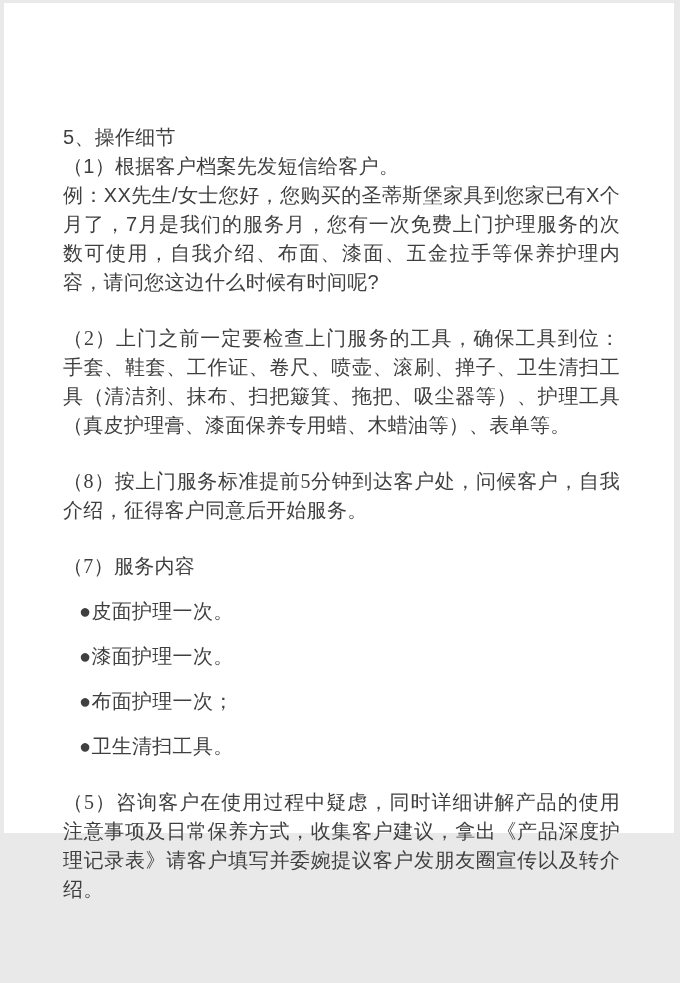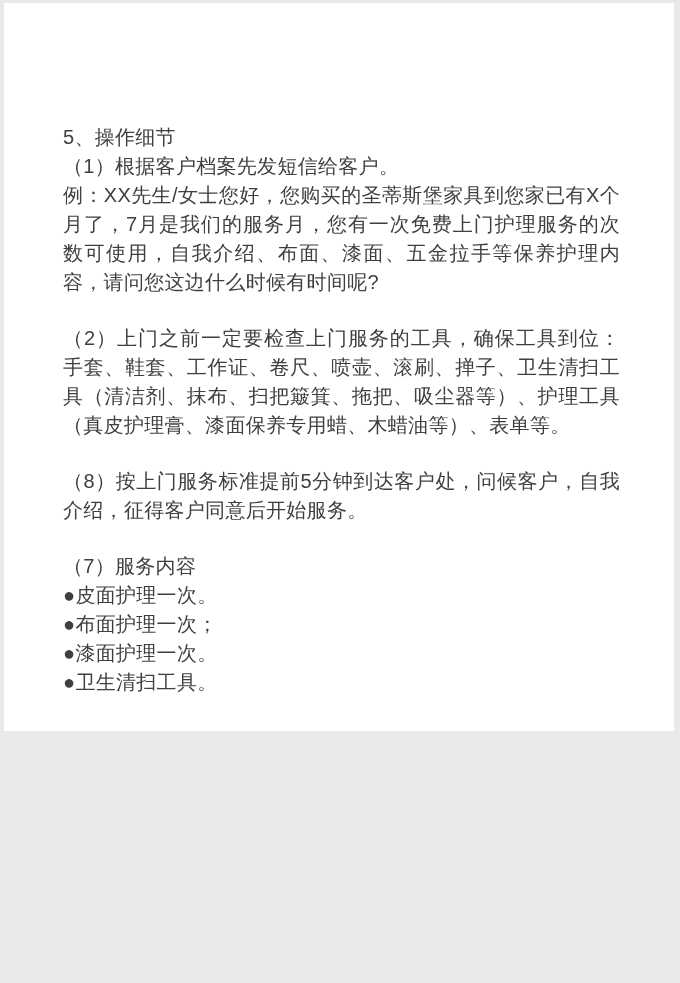--- a/index.html
+++ b/index.html
@@ -12,46 +12,47 @@
     background: #e9e9e9;
     font-family: "Liberation Sans", "DejaVu Sans", sans-serif;
     overflow: hidden;
     position: relative;
   }
   .paper {
     position: absolute;
     left: 4px;
     top: 3px;
     width: 670px;
-    height: 728px;
+    height: 830px;
     background: #ffffff;
   }
   .content {
     box-sizing: border-box;
     padding: 120px 54px 0 59px;
     color: #3f3f3f;
     font-size: 20px;
     line-height: 29px;
     text-align: justify;
     text-justify: inter-ideograph;
     letter-spacing: 0.3px;
   }
   .content p {
     margin: 0;
   }
   .content p.gap {
     margin-top: 27px;
+    font-family: Liberation Serif, serif;
   }
   .bullet-list {
     margin: 0;
     padding: 0;
     list-style: none;
   }
   .bullet-list li {
-    margin: 0;
+    margin: 16px;
   }
 </style>
 </head>
 <body>
 
 <div class="paper">
   <div class="content">
 
     <p>5、操作细节</p>
 
@@ -60,22 +61,23 @@
     <p>例：XX先生/女士您好，您购买的圣蒂斯堡家具到您家已有X个月了，7月是我们的服务月，您有一次免费上门护理服务的次数可使用，自我介绍、布面、漆面、五金拉手等保养护理内容，请问您这边什么时候有时间呢?</p>
 
     <p class="gap">（2）上门之前一定要检查上门服务的工具，确保工具到位：手套、鞋套、工作证、卷尺、喷壶、滚刷、掸子、卫生清扫工具（清洁剂、抹布、扫把簸箕、拖把、吸尘器等）、护理工具（真皮护理膏、漆面保养专用蜡、木蜡油等）、表单等。</p>
 
     <p class="gap">（8）按上门服务标准提前5分钟到达客户处，问候客户，自我介绍，征得客户同意后开始服务。</p>
 
     <p class="gap">（7）服务内容</p>
 
     <ul class="bullet-list">
       <li>●皮面护理一次。</li>
+      <li>●漆面护理一次。</li>
       <li>●布面护理一次；</li>
-      <li>●漆面护理一次。</li>
       <li>●卫生清扫工具。</li>
     </ul>
 
+    <p class="gap">（5）咨询客户在使用过程中疑虑，同时详细讲解产品的使用注意事项及日常保养方式，收集客户建议，拿出《产品深度护理记录表》请客户填写并委婉提议客户发朋友圈宣传以及转介绍。</p>
 
 
 
   </div>
 </div>
 
 </body></html>

